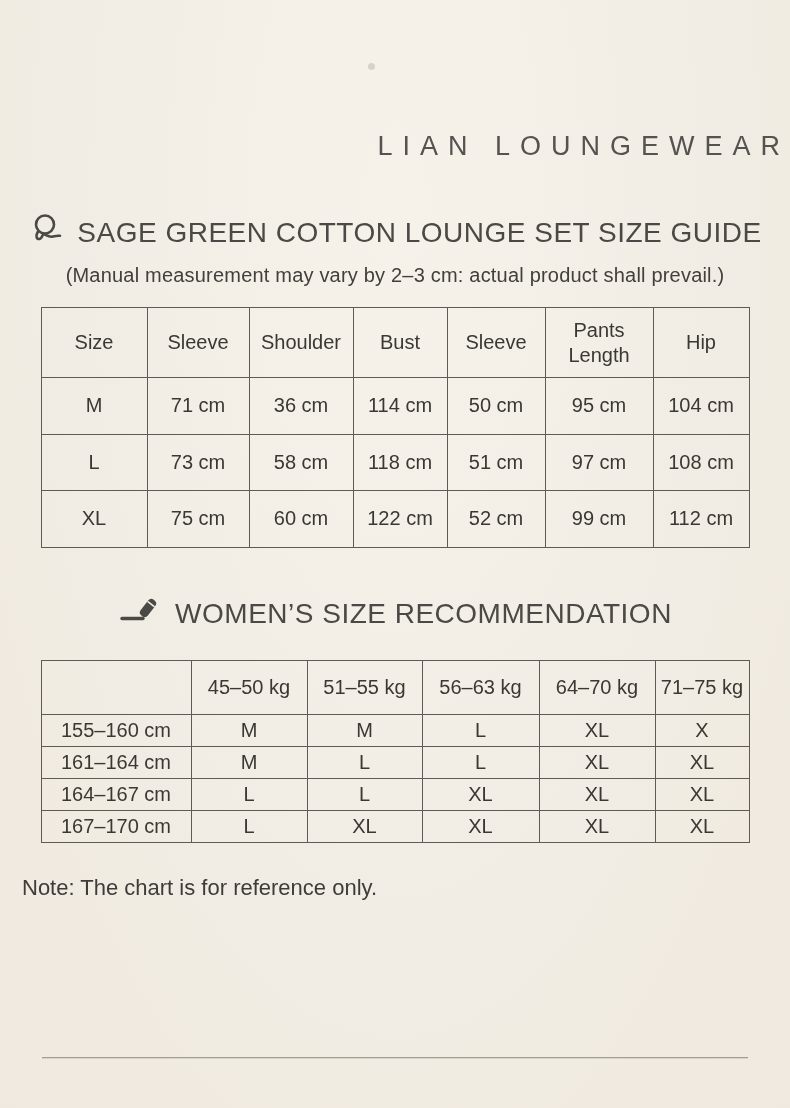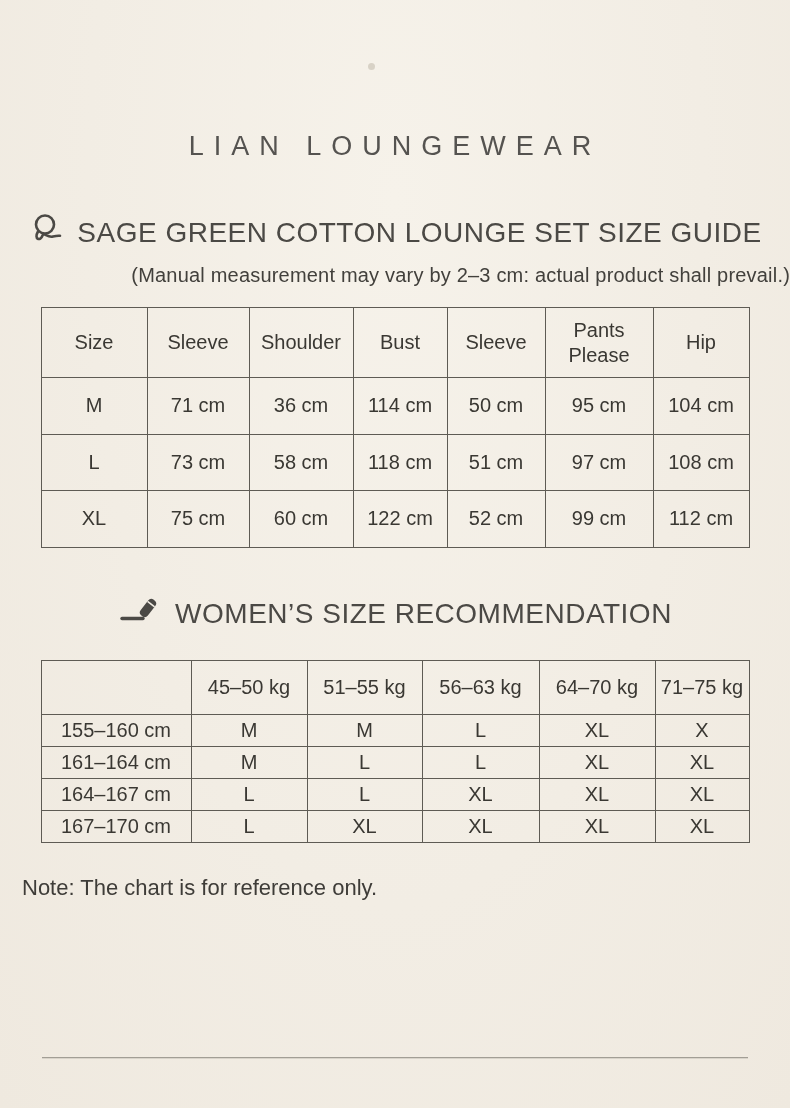--- a/index.html
+++ b/index.html
@@ -6,42 +6,42 @@
   html, body { width: 790px; height: 1108px; }
   body {
     font-family: "Liberation Sans", sans-serif;
     background: radial-gradient(ellipse at 50% 18%, #f6f2ea 0%, #f2ede4 55%, #efe9df 100%);
     color: #3e3c38;
     position: relative;
     overflow: hidden;
   }
   .brand {
     padding-top: 131px;
-    text-align: center;
+    text-align: right;
     font-size: 27px;
     font-weight: 500;
     letter-spacing: 10px;
     color: #555350;
   }
   .heading {
     margin-top: 50px;
     display: flex;
     justify-content: center;
     align-items: center;
     gap: 13px;
     font-size: 28px;
     font-weight: 500;
     letter-spacing: 0.5px;
     color: #4b4945;
     white-space: nowrap;
   }
   .heading svg { flex: 0 0 auto; }
   .subnote {
     margin-top: 11px;
-    text-align: right;
+    text-align: center;
     font-size: 20px;
     color: #42403c;
     letter-spacing: 0.2px;
   }
   table {
     border-collapse: collapse;
     table-layout: fixed;
     width: 708px;
     margin: 0 auto;
   }
@@ -113,21 +113,21 @@
       <col style="width:108px">
       <col style="width:96px">
   </colgroup>
   <thead>
     <tr>
       <th>Size</th>
       <th>Sleeve</th>
       <th>Shoulder</th>
       <th>Bust</th>
       <th>Sleeve</th>
-      <th>Pants Please</th>
+      <th>Pants Length</th>
       <th>Hip</th>
     </tr>
   </thead>
   <tbody>
     <tr>
       <td>M</td>
       <td>71 cm</td>
       <td>36 cm</td>
       <td>114 cm</td>
       <td>50 cm</td>

